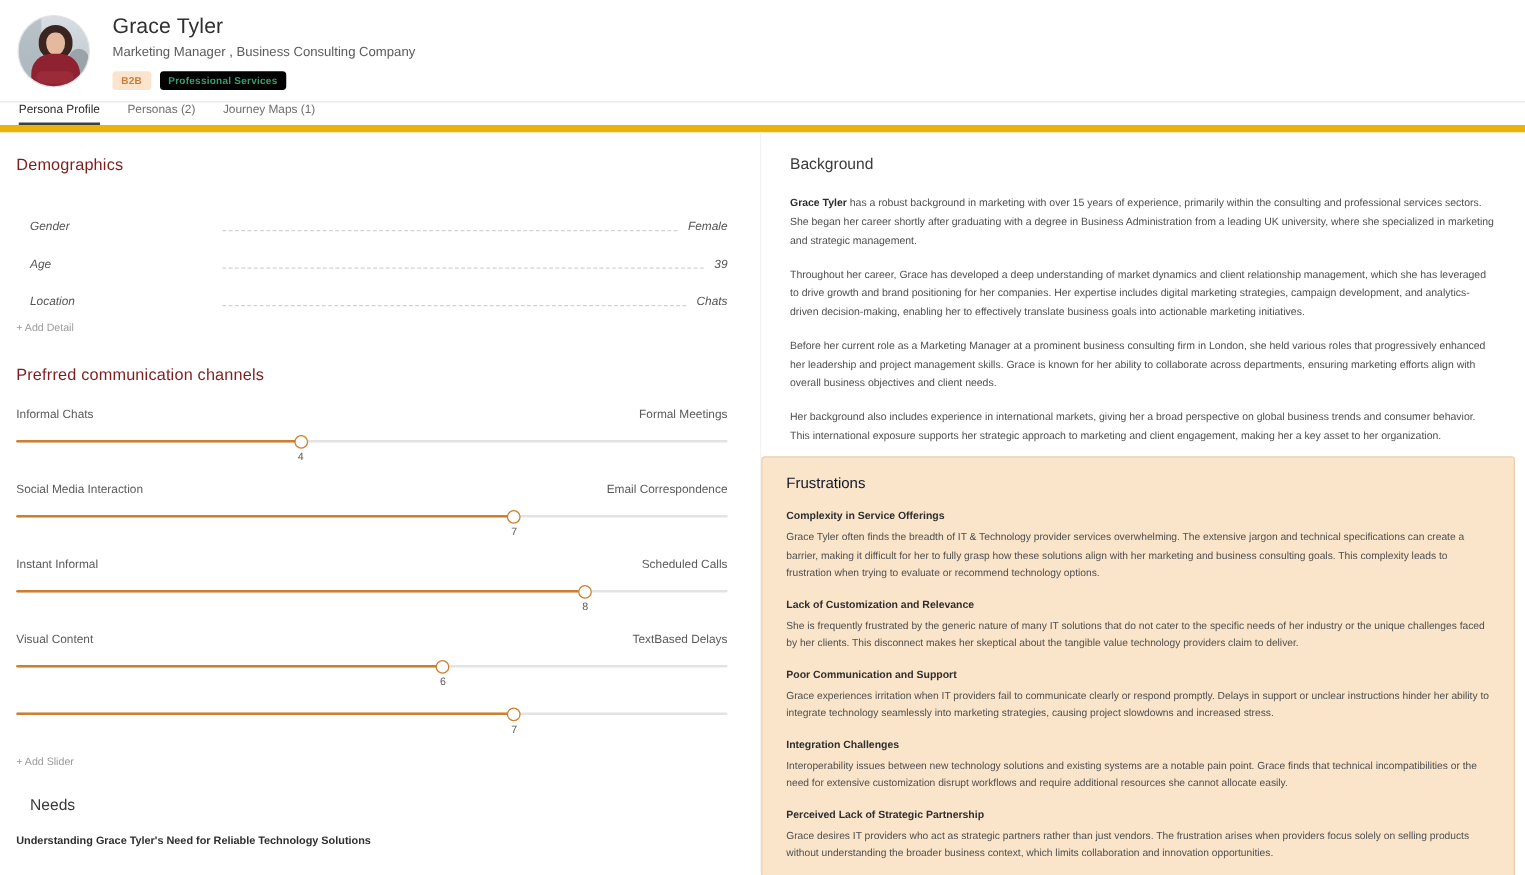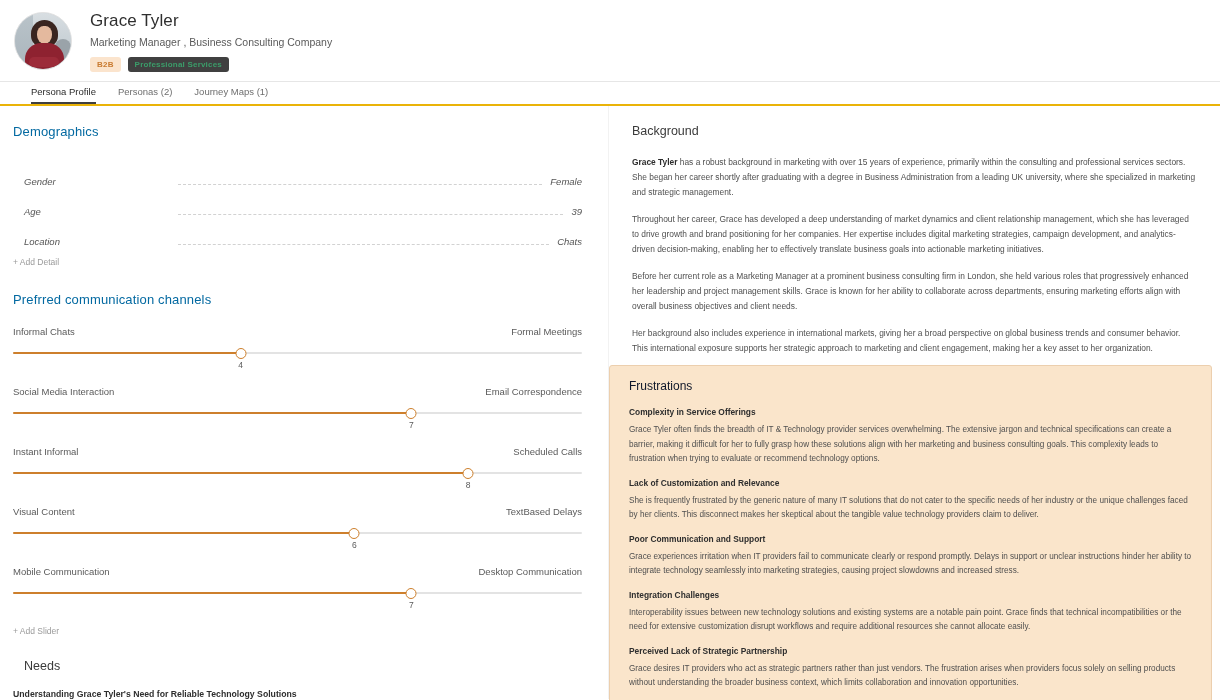--- a/index.html
+++ b/index.html
@@ -92,29 +92,29 @@
   .badges { display: flex; gap: 7px; margin-top: 8px; }
   .badge {
     font-size: 8px;
     padding: 3px 7px 3px 7px;
     border-radius: 3px;
     line-height: 9px;
     font-weight: 600;
     letter-spacing: .2px;
   }
   .badge-b2b { background: #fbe4cd; color: #c97b31; }
-  .badge-prof { background: #404040; color: #3b9d6a; }
+  .badge-prof { background: #000000; color: #3b9d6a; }
 
   
   .tabs {
     height: 24px;
-    border-bottom: 2px solid #eab308;
+    border-bottom: 6px solid #eab308;
     display: flex;
     align-items: flex-end;
-    padding-left: 31px;
+    padding-left: 15px;
     gap: 22px;
     background: #fff;
   }
   .tab {
     font-size: 9.5px;
     color: #6e6e6e;
     padding-bottom: 5px;
     cursor: pointer;
     line-height: 11px;
     border-bottom: 2px solid transparent;
@@ -137,21 +137,21 @@
   .col-right {
     width: 612px;
     padding: 18px 14px 0 14px;
     position: relative;
     border-left: 1px solid #f2f2f2;
   }
 
   h2.section-title {
     font-size: 13px;
     font-weight: 400;
-    color: #0369a1;
+    color: #7f1d1d;
     letter-spacing: .15px;
     margin-bottom: 18px;
     line-height: 16px;
   }
 
   
   .demo-list { padding-left: 11px; font-style: italic; }
   .demo-row {
     display: flex;
     align-items: flex-end;
@@ -400,24 +400,20 @@
               <span>TextBased Delays</span>
             </div>
             <div class="slider-track-wrap">
               <div class="slider-track"></div>
               <div class="slider-fill" style="width: 60%; background: rgb(205, 127, 44);"></div>
               <div class="slider-thumb" style="left: 60%; border-color: rgb(205, 127, 44);"></div>
               <div class="slider-num" style="left: 60%;">6</div>
             </div>
           </div>
           <div class="slider-block">
-            <div class="slider-labels">
-              <span>Mobile Communication</span>
-              <span>Desktop Communication</span>
-            </div>
             <div class="slider-track-wrap">
               <div class="slider-track"></div>
               <div class="slider-fill" style="width: 70%; background: rgb(205, 127, 44);"></div>
               <div class="slider-thumb" style="left: 70%; border-color: rgb(205, 127, 44);"></div>
               <div class="slider-num" style="left: 70%;">7</div>
             </div>
           </div>
         </div>
 
       <div class="add-link">+  Add Slider</div>

